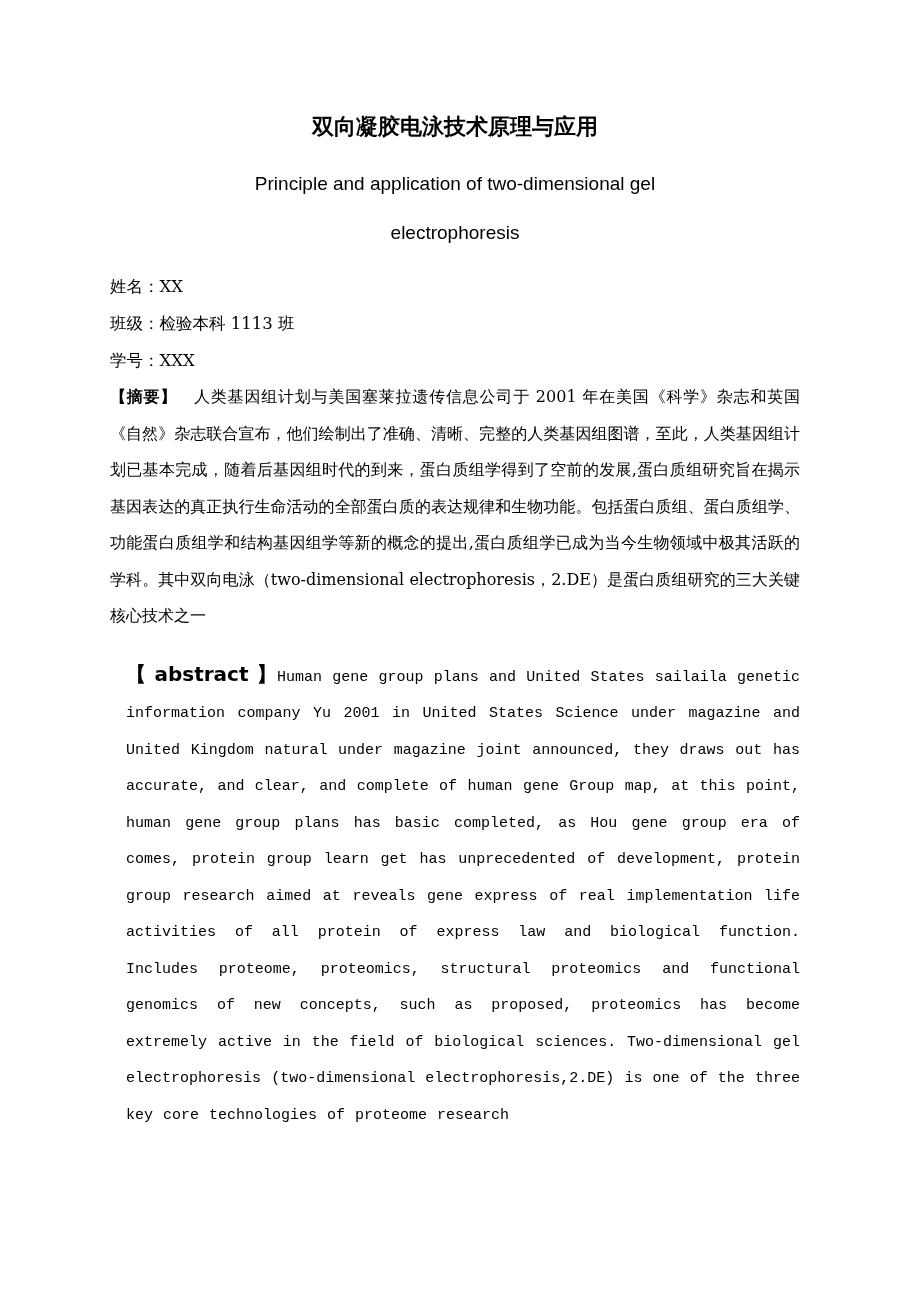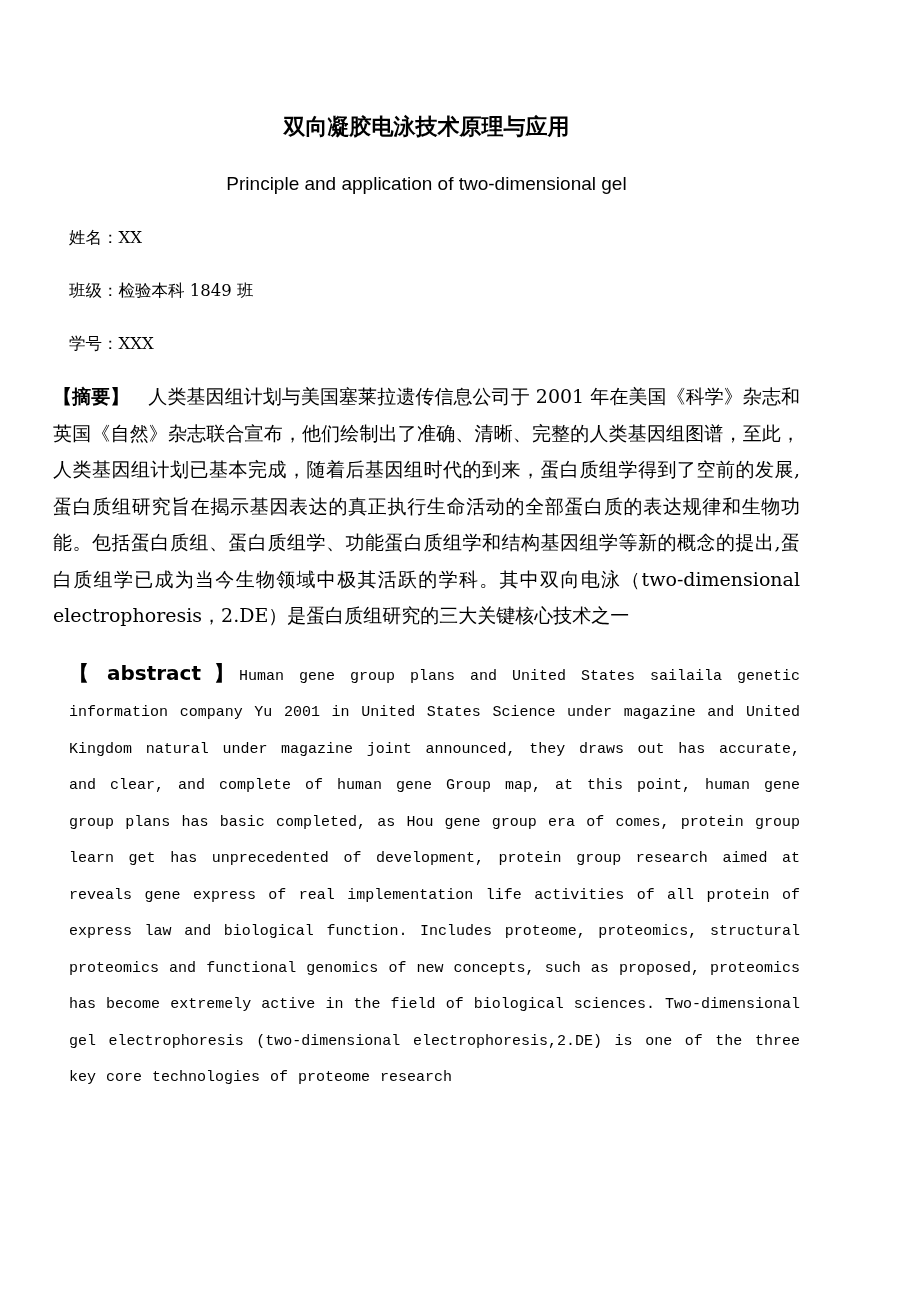--- a/index.html
+++ b/index.html
@@ -7,21 +7,21 @@
     padding: 0;
     background: #ffffff;
   }
   .page {
     position: relative;
     width: 920px;
     min-height: 1302px;
     margin: 0 auto;
     background: #ffffff;
     box-sizing: border-box;
-    padding: 112px 120px 80px 53px;
+    padding: 112px 120px 80px 110px;
     color: #000000;
     font-family: "DejaVu Serif", "Liberation Serif", serif;
   }
   .title-zh {
     margin: 0 0 28px 0;
     text-align: center;
     font-size: 22px;
     font-weight: bold;
     font-family: "DejaVu Sans", "Liberation Sans", sans-serif;
     line-height: 30px;
@@ -31,27 +31,27 @@
     text-align: center;
     font-size: 19px;
     font-weight: 400;
     font-family: "Liberation Sans", "DejaVu Sans", sans-serif;
     line-height: 27px;
   }
   .meta-block {
     margin-top: 10px;
   }
   .meta-line {
-    margin: 16px;
+    margin: 0;
     font-size: 16.5px;
     line-height: 37px;
   }
   .abstract-zh {
     margin: 0;
-    font-size: 19px;
+    font-size: 16px;
     line-height: 36.5px;
     text-align: justify;
     text-justify: inter-ideograph;
   }
   .abstract-zh .label,
   .abstract-en .label {
     font-weight: bold;
   }
   .abstract-en {
     margin: 21px 0 0 16px;
@@ -68,24 +68,25 @@
 </style>
 </head>
 <body>
 
 <div class="page">
 
   <h1 class="title-zh">双向凝胶电泳技术原理与应用</h1>
 
   <h2 class="title-en">Principle and application of two-dimensional gel</h2>
 
+  <h2 class="title-en">electrophoresis</h2>
 
   <div class="meta-block">
     <p class="meta-line">姓名：XX</p>
-    <p class="meta-line">班级：检验本科 1849 班</p>
+    <p class="meta-line">班级：检验本科 1113 班</p>
     <p class="meta-line">学号：XXX</p>
   </div>
 
   <p class="abstract-zh">
     <span class="label">【摘要】</span><span>　人类基因组计划与美国塞莱拉遗传信息公司于 2001 年在美国《科学》杂志和英国《自然》杂志联合宣布，他们绘制出了准确、清晰、完整的人类基因组图谱，至此，人类基因组计划已基本完成，随着后基因组时代的到来，蛋白质组学得到了空前的发展,蛋白质组研究旨在揭示基因表达的真正执行生命活动的全部蛋白质的表达规律和生物功能。包括蛋白质组、蛋白质组学、功能蛋白质组学和结构基因组学等新的概念的提出,蛋白质组学已成为当今生物领域中极其活跃的学科。其中双向电泳（two-dimensional electrophoresis，2.DE）是蛋白质组研究的三大关键核心技术之一</span>
   </p>
 
   <p class="abstract-en">
     <span class="label">【 abstract 】</span><span>Human gene group plans and United States sailaila genetic information company Yu 2001 in United States Science under magazine and United Kingdom natural under magazine joint announced, they draws out has accurate, and clear, and complete of human gene Group map, at this point, human gene group plans has basic completed, as Hou gene group era of comes, protein group learn get has unprecedented of development, protein group research aimed at reveals gene express of real implementation life activities of all protein of express law and biological function. Includes proteome, proteomics, structural proteomics and functional genomics of new concepts, such as proposed, proteomics has become extremely active in the field of biological sciences. Two-dimensional gel electrophoresis (two-dimensional electrophoresis,2.DE) is one of the three key core technologies of proteome research</span>
   </p>

